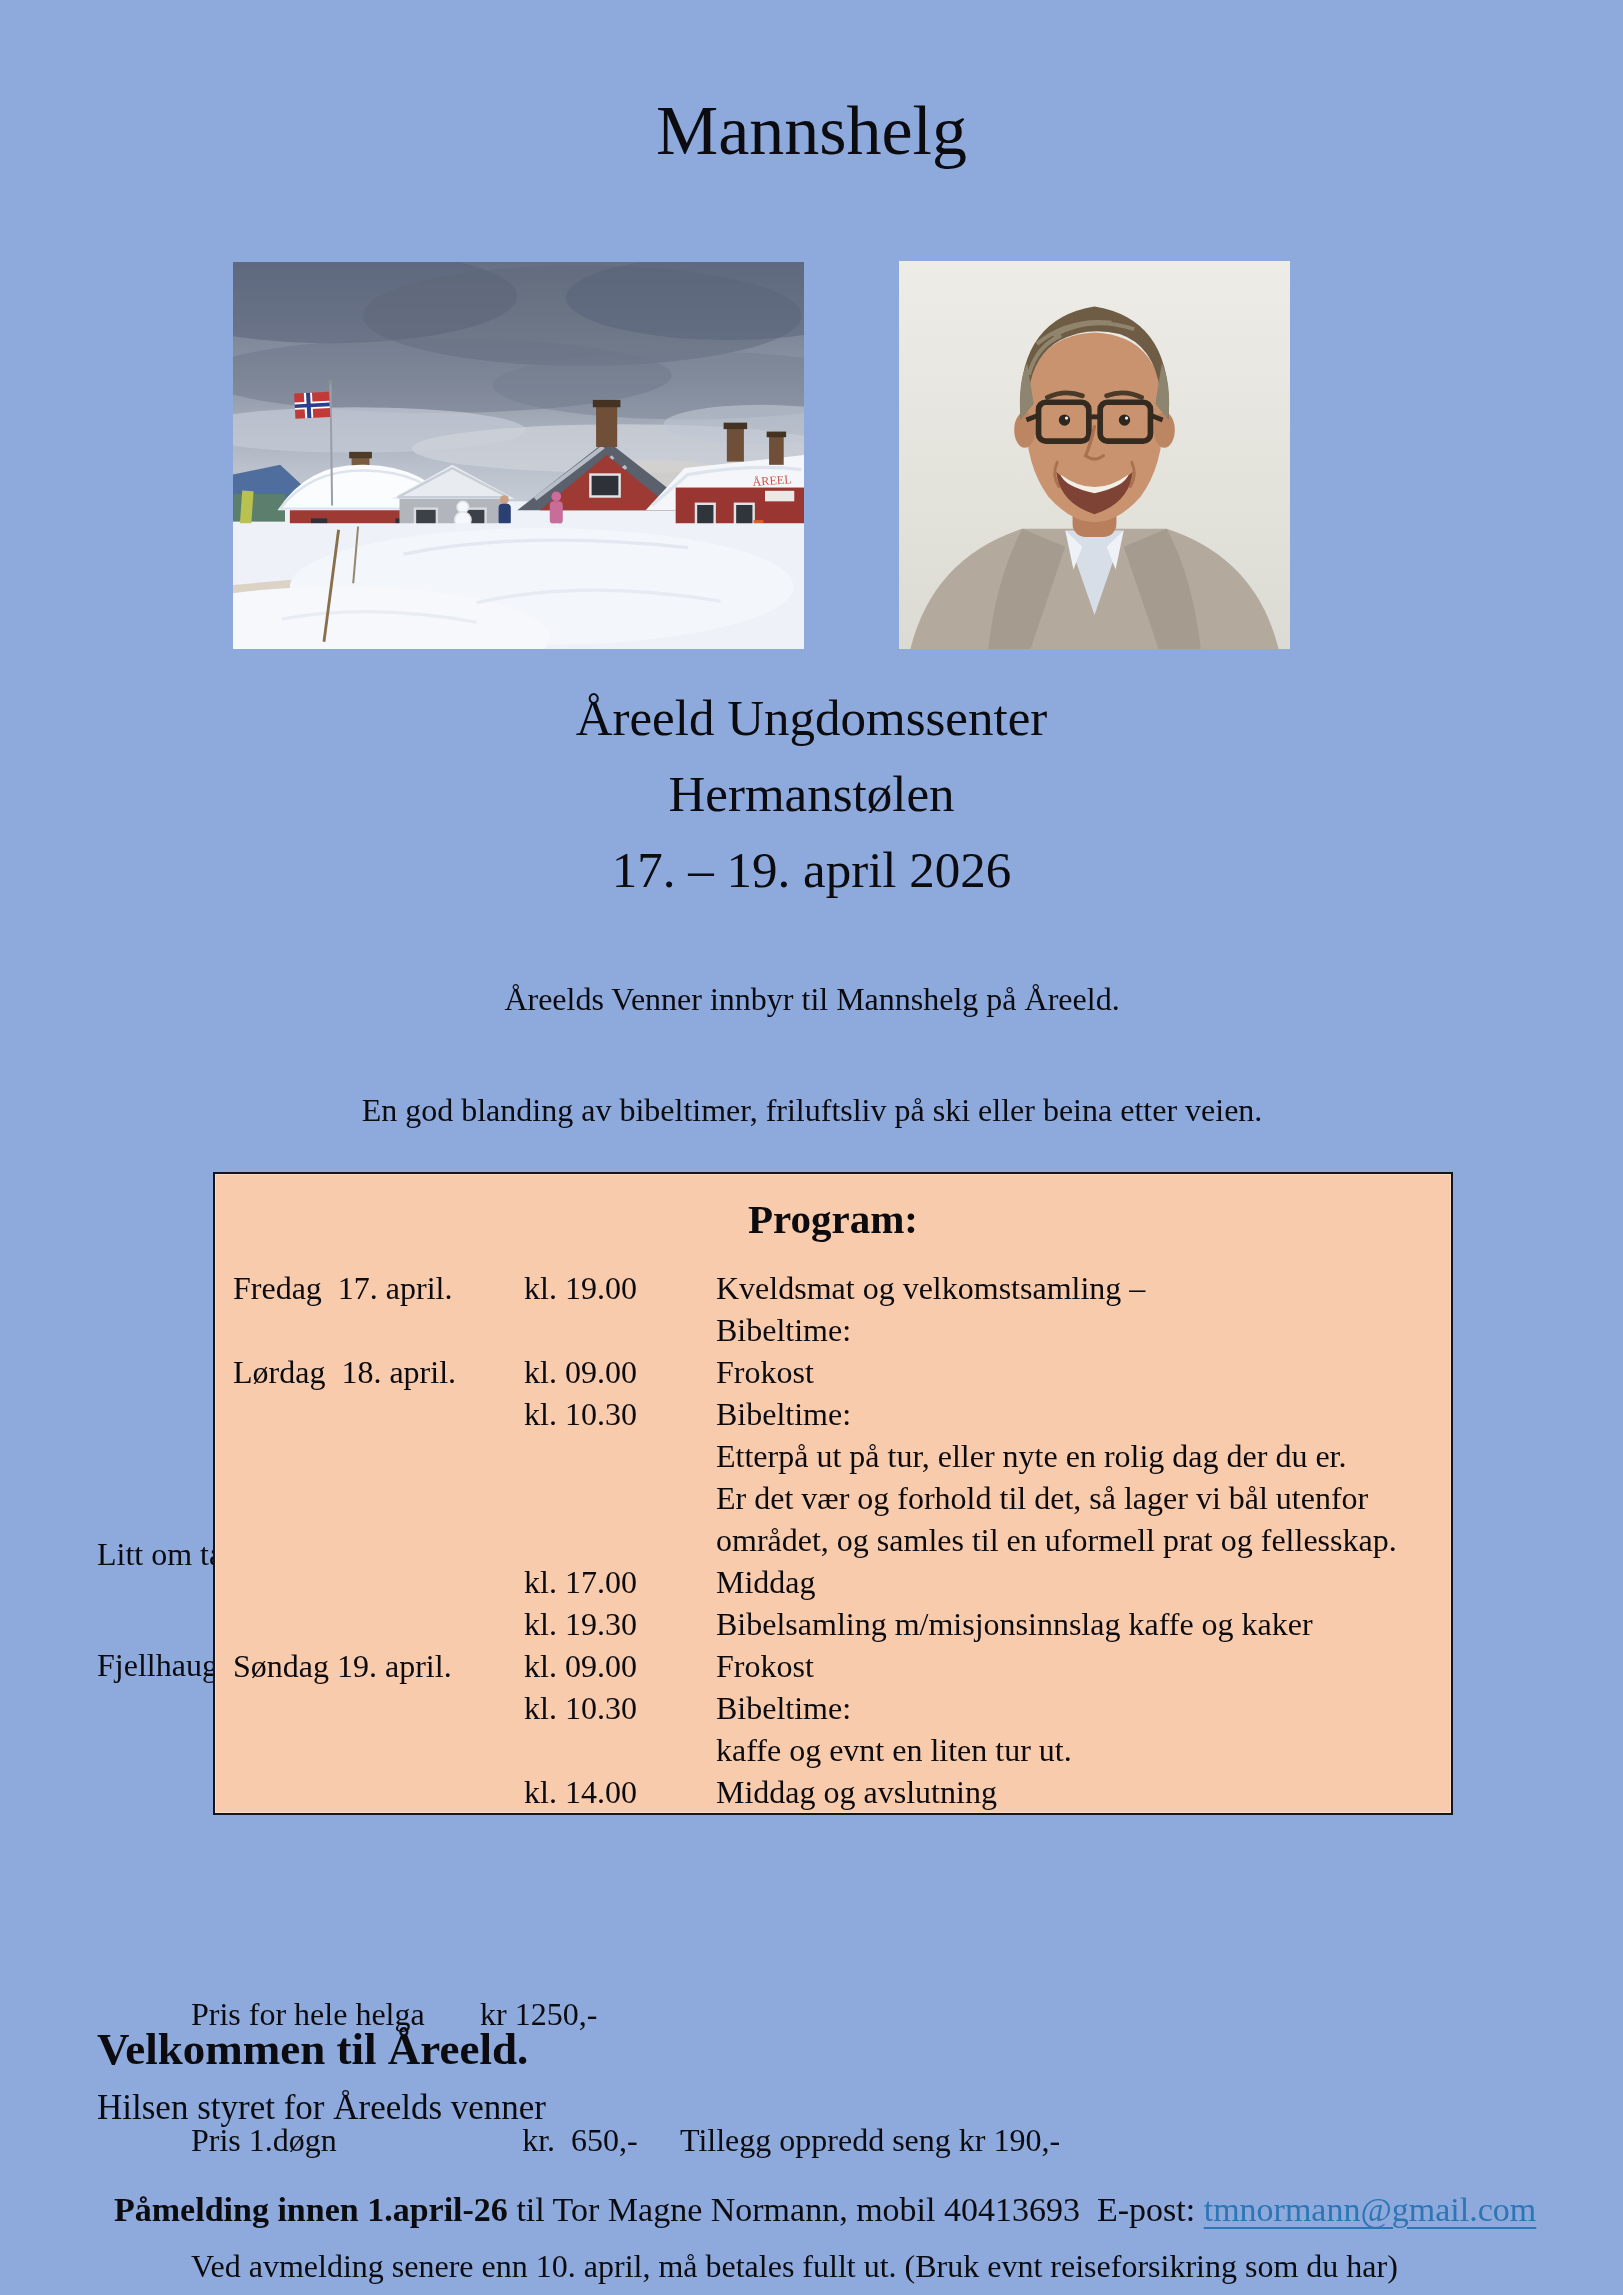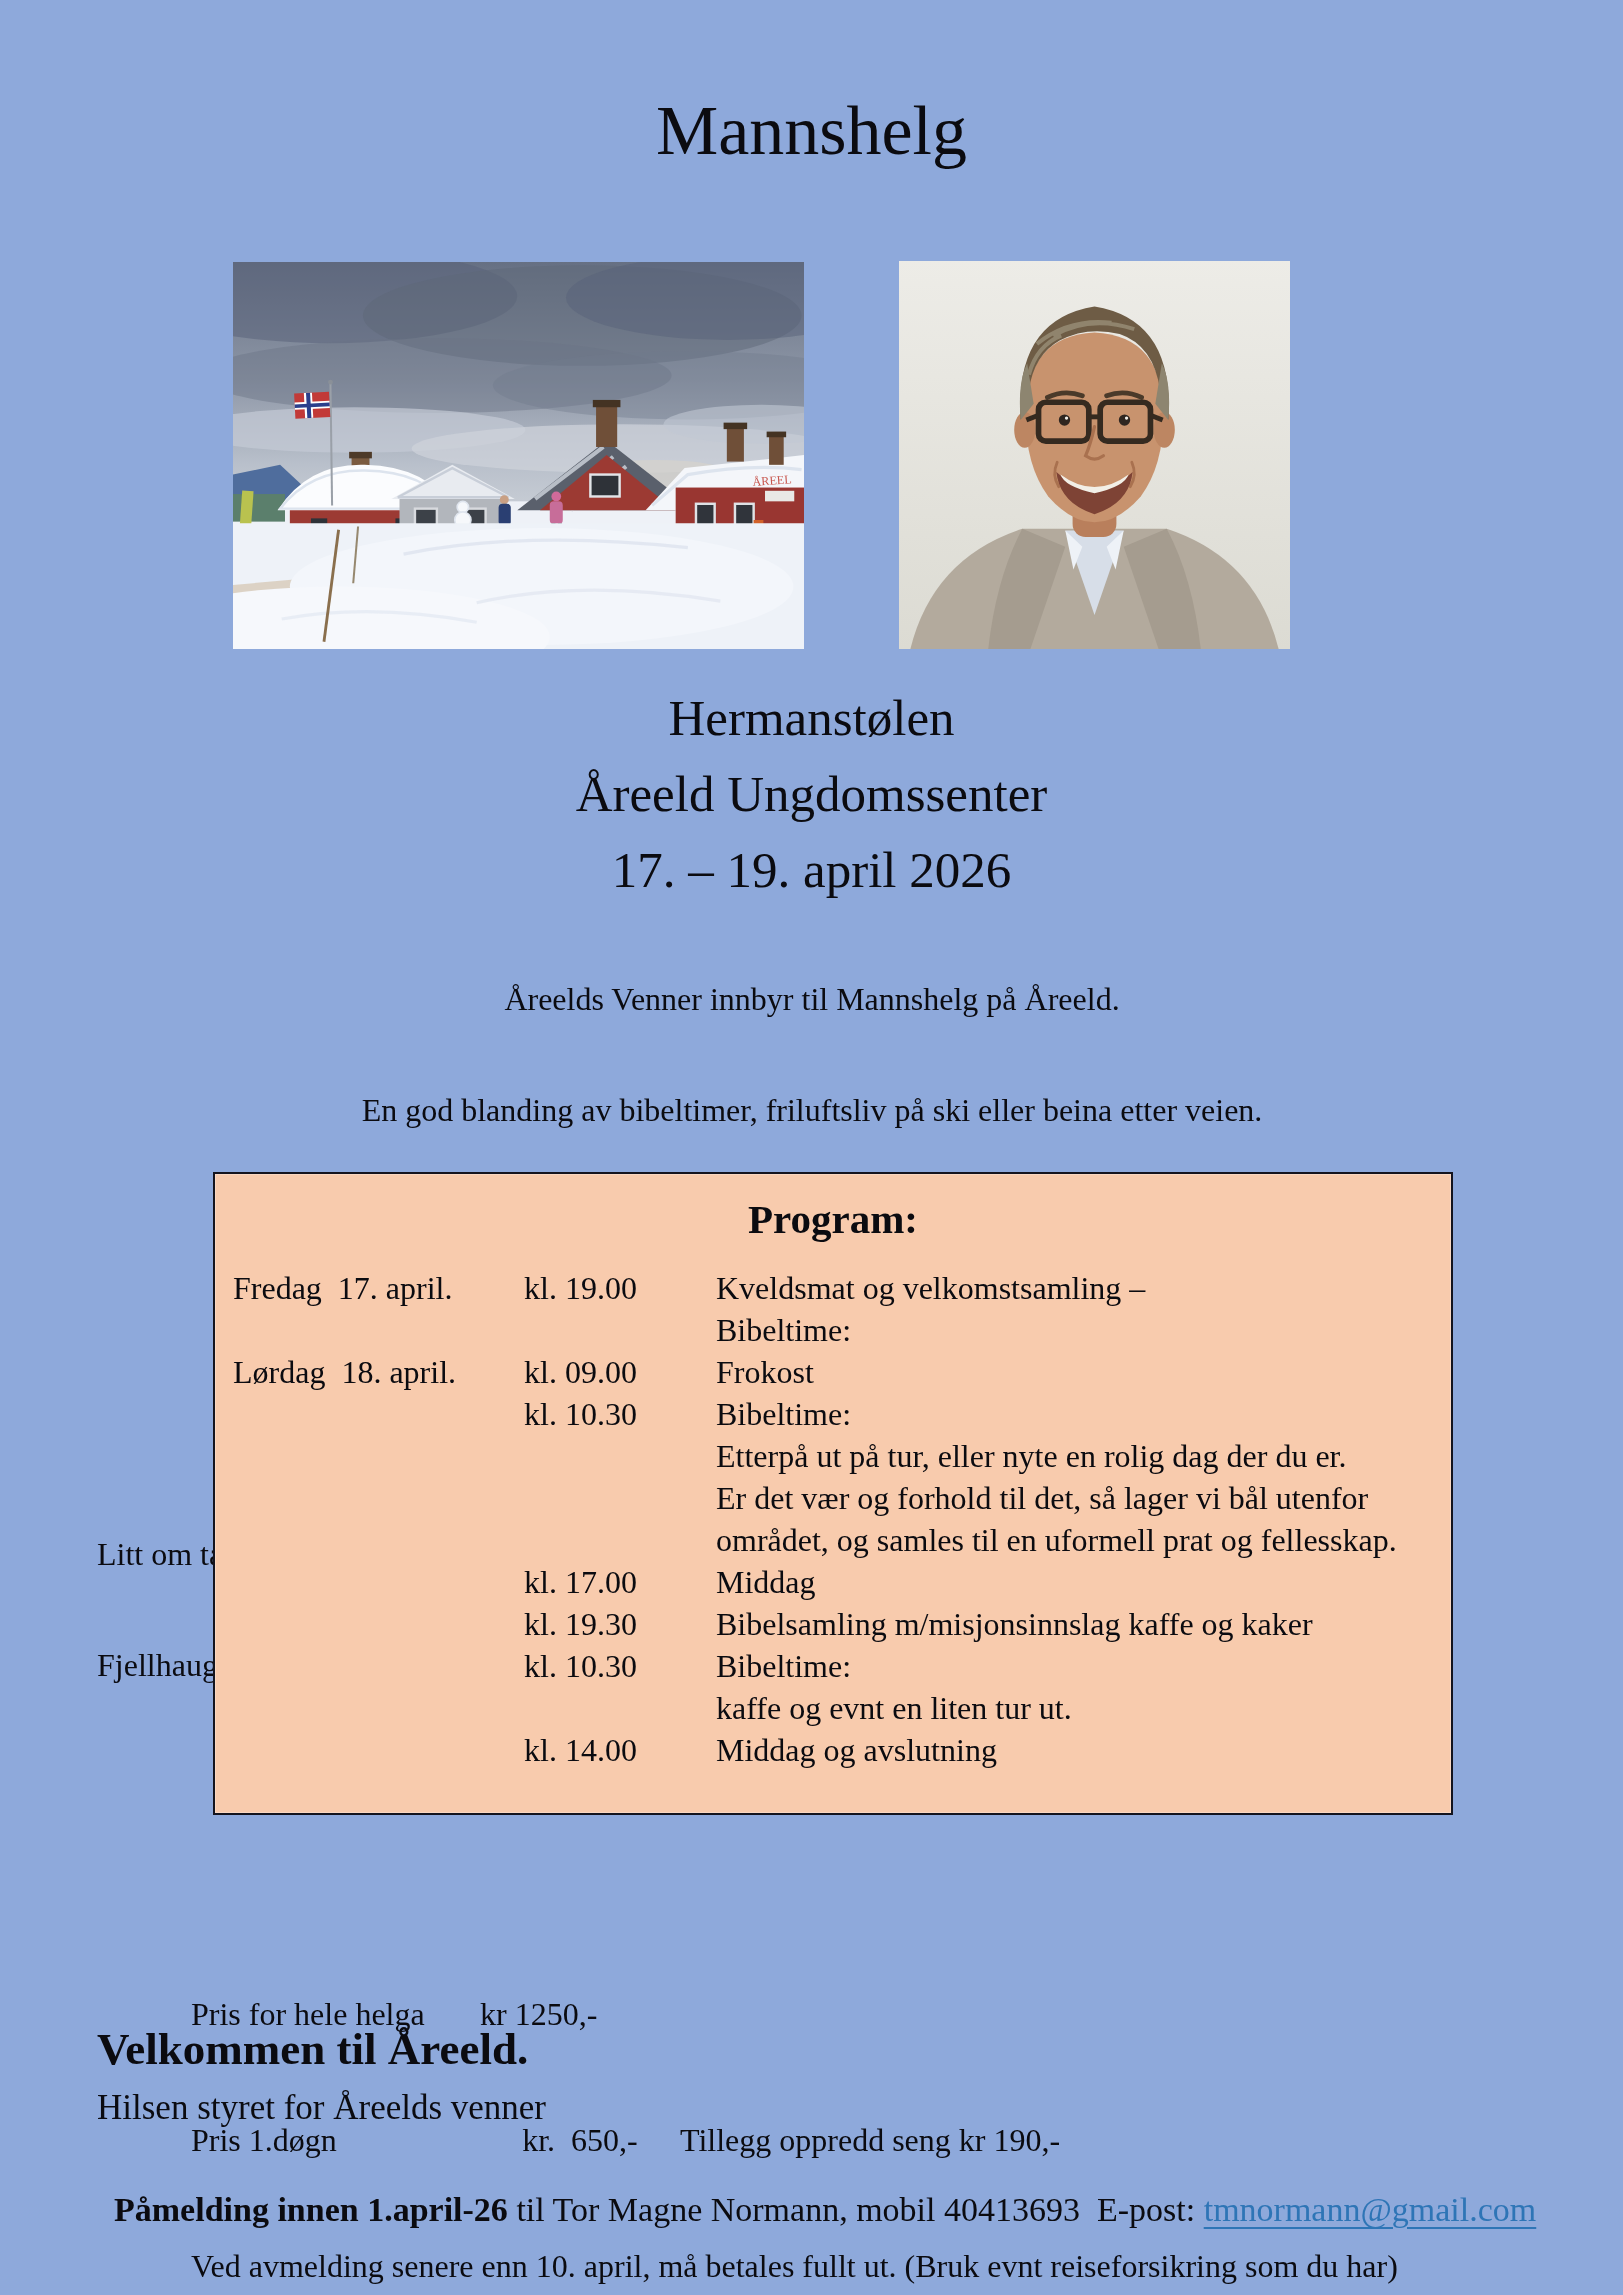--- a/index.html
+++ b/index.html
@@ -233,22 +233,22 @@
       <path d="M287,248 Q294,264 285,278" stroke-width="3.5"></path>
     </g>
     <g>
       <path d="M194,260 Q241,302 288,260 Q284,298 241,312 Q198,298 194,260 Z" fill="#7e4335"></path>
       <path d="M199,263 Q241,294 283,263 Q278,278 241,286 Q204,278 199,263 Z" fill="#f2efe7"></path>
     </g>
   </svg>
 </div>
 
 <div class="abs venue">
+  <div>Åreeld Ungdomssenter</div>
   <div>Hermanstølen</div>
-  <div>Åreeld Ungdomssenter</div>
   <div>17. – 19. april 2026</div>
 </div>
 
 <div class="abs intro">
   <div class="c">Åreelds Venner innbyr til Mannshelg på Åreeld.</div>
   <div class="c">En god blanding av bibeltimer, friluftsliv på ski eller beina etter veien.</div>
   <div class="c">Godt sosialt fellesskap/den gode samtalen oss mannfolk imellom.</div>
   <div class="c">Åreelds kjøkkenfolk byr på fantastiske måltider.</div>
   <div class="c">Frank Ole Thoresen blir med og har bibeltimene.</div>
   <div class="l">Litt om taler:  Han er far til fire, gift med Ingunn. Tidligere vært misjonær i Etiopia. Nå er han rektor ved</div>
@@ -299,20 +299,25 @@
           <td class="col-day"></td>
           <td class="col-time">kl. 17.00</td>
           <td class="col-desc">Middag</td>
         </tr>
       <tr>
           <td class="col-day"></td>
           <td class="col-time">kl. 19.30</td>
           <td class="col-desc">Bibelsamling m/misjonsinnslag kaffe og kaker</td>
         </tr>
       <tr>
+          <td class="col-day">Søndag 19. april.</td>
+          <td class="col-time">kl. 09.00</td>
+          <td class="col-desc">Frokost</td>
+        </tr>
+      <tr>
           <td class="col-day"></td>
           <td class="col-time">kl. 10.30</td>
           <td class="col-desc">Bibeltime:</td>
         </tr>
       <tr>
           <td class="col-day"></td>
           <td class="col-time"></td>
           <td class="col-desc">kaffe og evnt en liten tur ut.</td>
         </tr>
       <tr>

